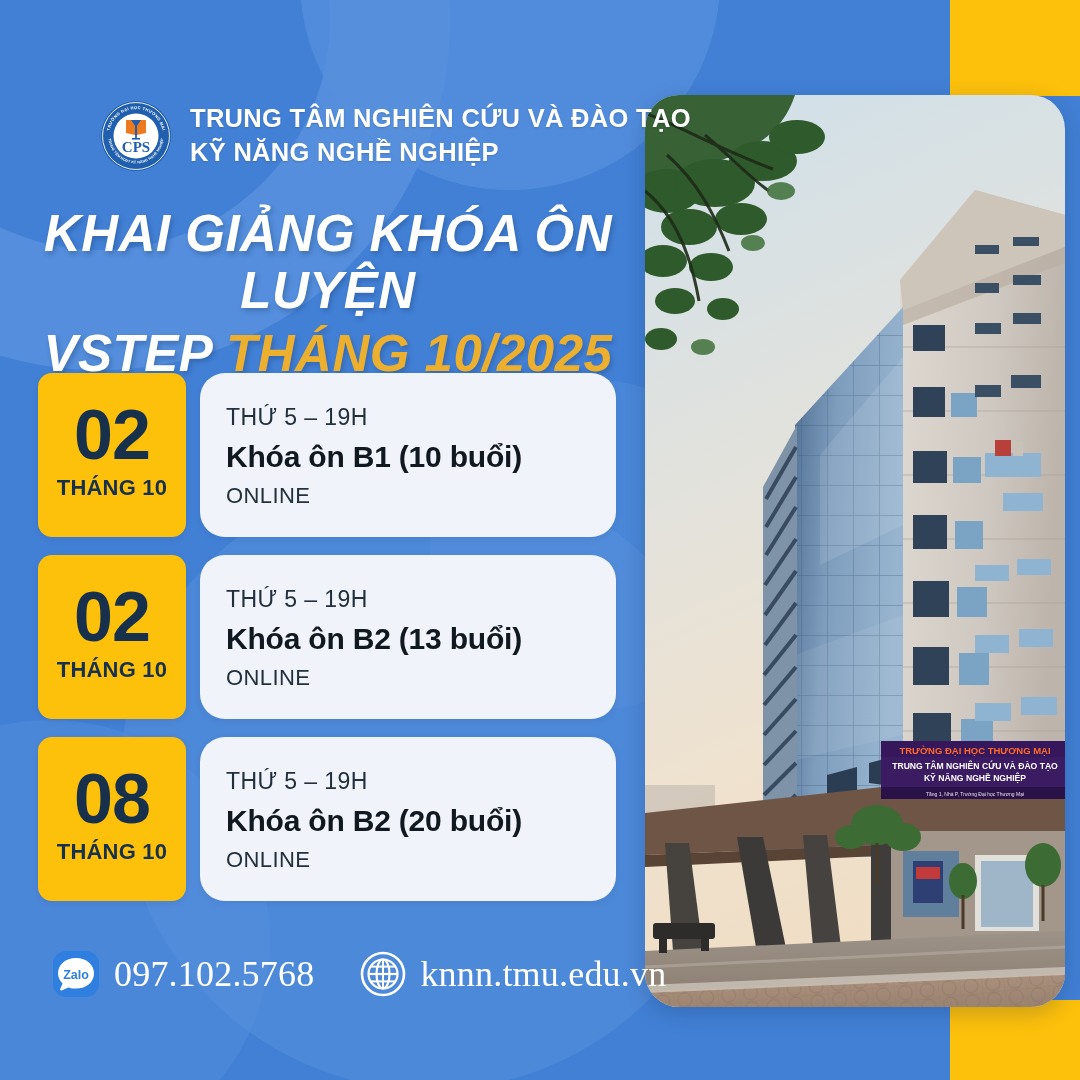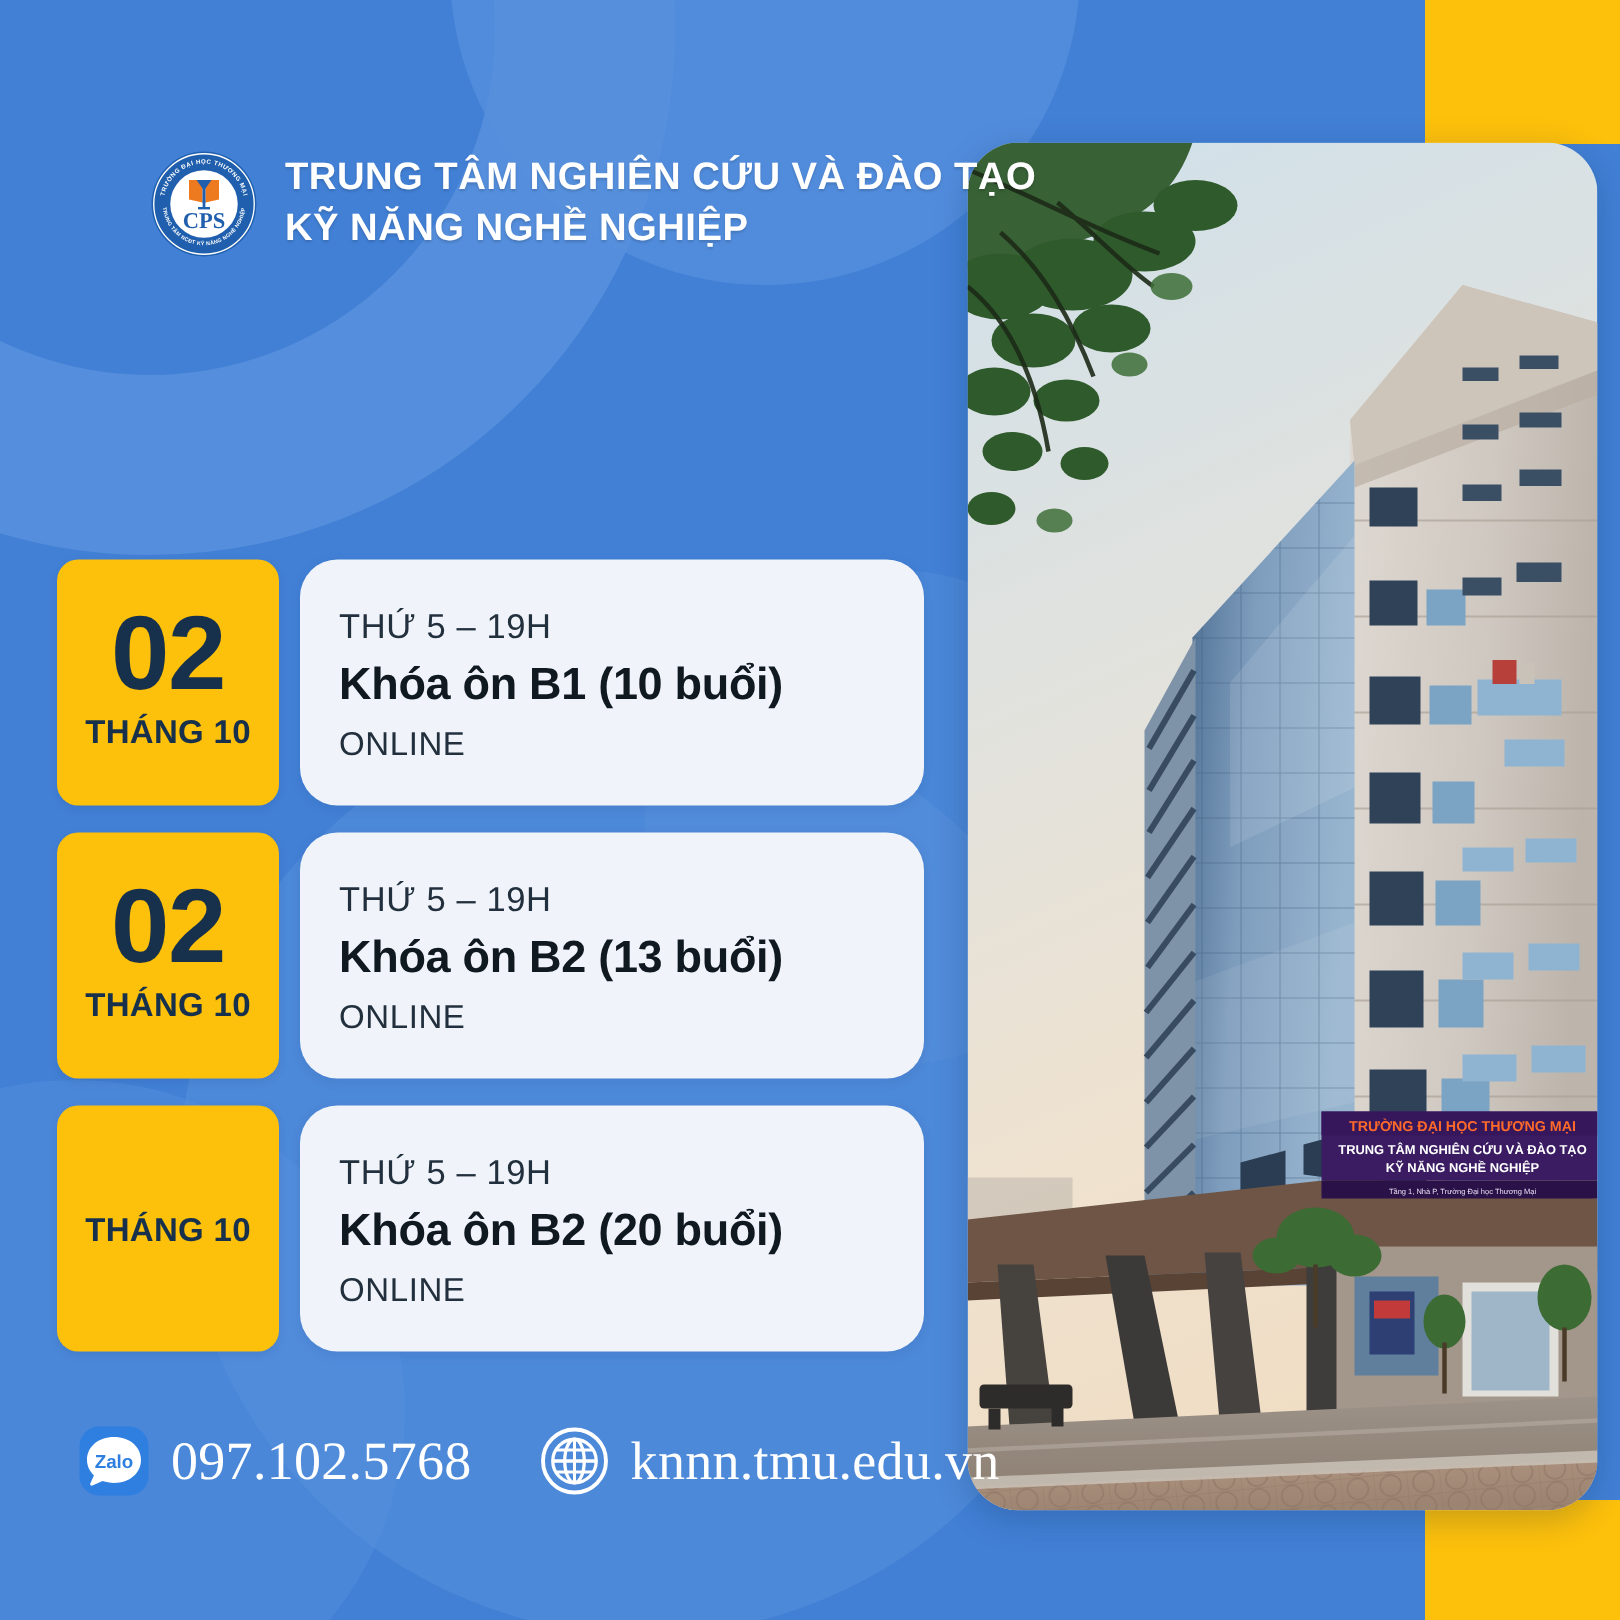--- a/index.html
+++ b/index.html
@@ -518,20 +518,27 @@
           <rect x="-0.9" y="5" width="1.8" height="5" fill="#1f5fad"></rect>
           <rect x="-4" y="9" width="8" height="1.6" fill="#1f5fad"></rect>
         </g>
         <text x="36" y="52" font-family="Liberation Serif, serif" font-size="15" font-weight="bold" fill="#1f5fad" text-anchor="middle">CPS</text>
       </svg>
     </div>
     <div class="org-name">TRUNG TÂM NGHIÊN CỨU VÀ ĐÀO TẠO
 KỸ NĂNG NGHỀ NGHIỆP</div>
   </div>
 
+  <div class="title-block">
+    <div class="title-line1">KHAI GIẢNG KHÓA ÔN LUYỆN</div>
+    <div class="title-line2">
+      <span class="t-white">VSTEP</span>
+      <span class="t-gold">THÁNG 10/2025</span>
+    </div>
+  </div>
 
   <div class="schedule">
 
     <div class="sched-row">
       <div class="date-badge">
         <div class="date-day">02</div>
         <div class="date-month">THÁNG 10</div>
       </div>
       <div class="card-info">
         <div class="card-time">THỨ 5 – 19H</div>
@@ -547,20 +554,21 @@
       </div>
       <div class="card-info">
         <div class="card-time">THỨ 5 – 19H</div>
         <div class="card-course">Khóa ôn B2 (13 buổi)</div>
         <div class="card-mode">ONLINE</div>
       </div>
     </div>
 
     <div class="sched-row">
       <div class="date-badge">
+        <div class="date-day">08</div>
         <div class="date-month">THÁNG 10</div>
       </div>
       <div class="card-info">
         <div class="card-time">THỨ 5 – 19H</div>
         <div class="card-course">Khóa ôn B2 (20 buổi)</div>
         <div class="card-mode">ONLINE</div>
       </div>
     </div>
 
   </div>

